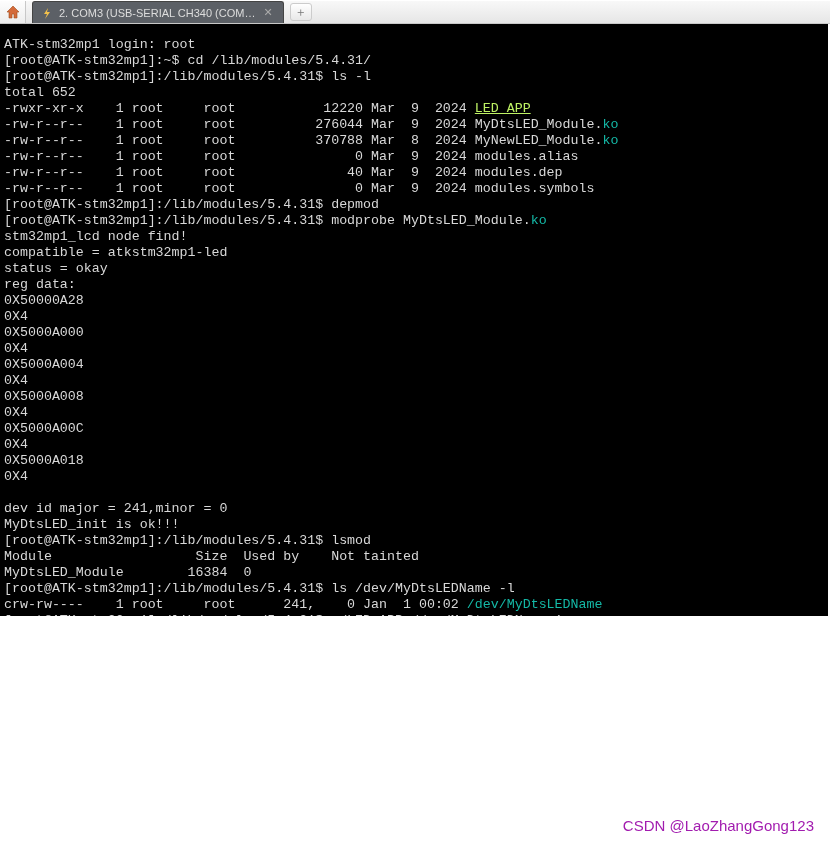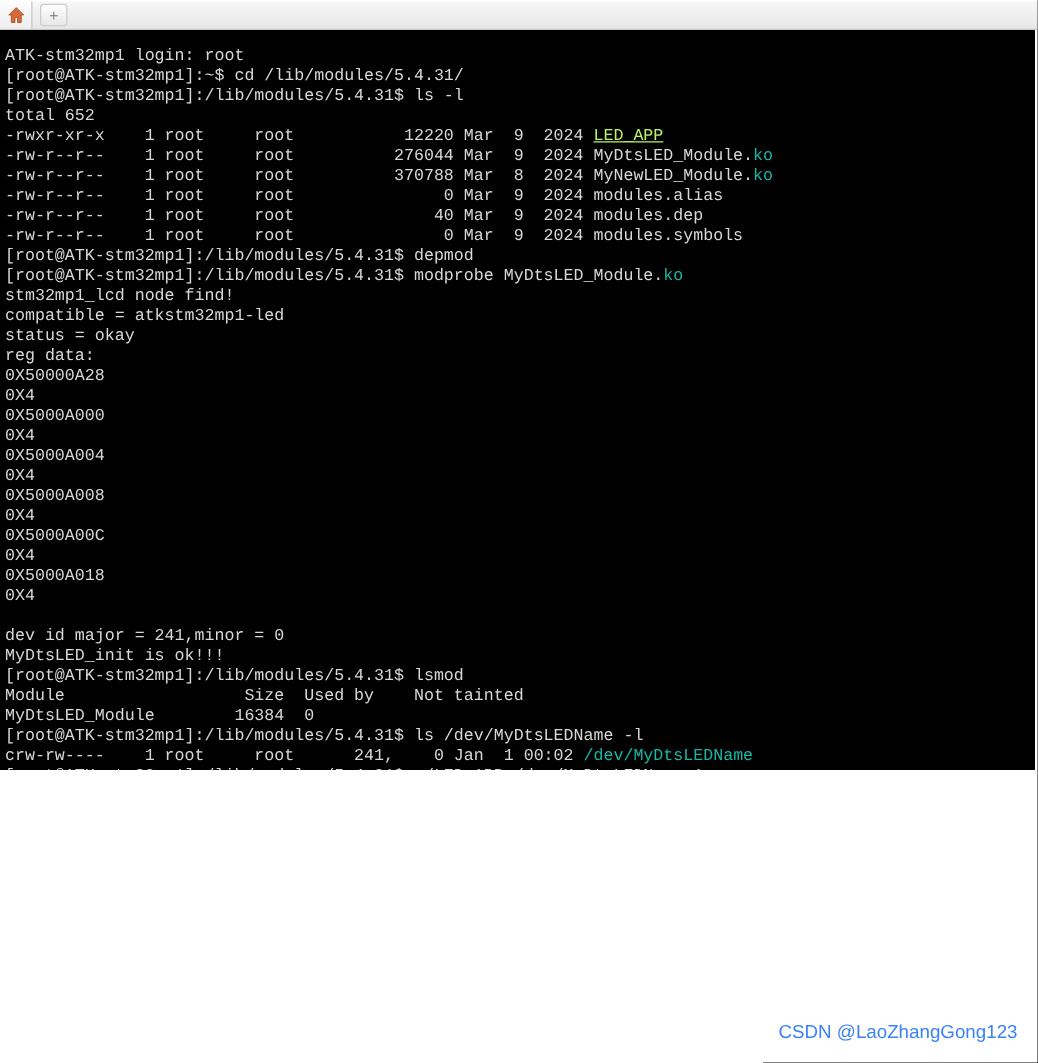--- a/index.html
+++ b/index.html
@@ -5,30 +5,37 @@
   * { margin:0; padding:0; box-sizing:border-box; }
   body { width:830px; height:850px; background:#fff; font-family:Arial,sans-serif; overflow:hidden; }
   .titlebar { height:24px; background:linear-gradient(#f8f8f8,#e6e6e6); border-top:1px solid #fff; border-bottom:1px solid #c8c8c8; display:flex; align-items:center; }
   .home-btn { width:26px; height:22px; display:flex; align-items:center; justify-content:center; border-right:1px solid #c8c8c8; background:linear-gradient(#fdfdfd,#eee); }
   .tab { height:22px; margin-left:6px; display:flex; align-items:center; padding:0 8px; background:#5c6066; color:#ddd; font-size:11px; border:1px solid #444; border-bottom:none; border-radius:3px 3px 0 0; gap:6px; }
   .tab .x { color:#aaa; font-size:11px; padding:0 2px; }
   .newtab { width:22px; height:18px; margin-left:6px; display:flex; align-items:center; justify-content:center; background:linear-gradient(#fff,#e8e8e8); border:1px solid #ccc; border-radius:3px; color:#777; font-size:12px; }
   .term { background:#000; color:#d8d8d8; width:828px; height:592px; font-family:"Consolas","Courier New",monospace; font-size:13.3px; line-height:16px; padding:13px 4px; white-space:pre; overflow:hidden; letter-spacing:0; }
   .green{color:#bef264;text-decoration:underline;} .red{color:#14b8a6;} .mag{color:#14b8a6;}
   .cursor{display:inline-block;width:8px;height:14px;background:#bfbfbf;vertical-align:-2px;}
-  .watermark{position:absolute;right:16px;bottom:16px;color:#3b82f6;font-size:15px;font-family:Arial,sans-serif;pointer-events:none;}
+  .watermark{position:absolute;right:16px;bottom:16px;color:#a21caf;font-size:15px;font-family:Arial,sans-serif;pointer-events:none;}
 </style>
 </head>
 <body>
 
 <div class="titlebar">
   <div class="home-btn">
     <svg width="16" height="16">
         <path d="M8 2 L14 8 L12 8 L12 14 L9 14 L9 10 L7 10 L7 14 L4 14 L4 8 L2 8 Z" fill="#d46a3a" stroke="#a04a1a" stroke-width="0.6"></path>
       </svg>
+  </div>
+  <div class="tab">
+    <svg width="12" height="12">
+        <path d="M7 1 L3 7 L6 7 L4 12 L9 5 L6 5 Z" fill="#f3c14b"></path>
+      </svg>
+    <span>2. COM3 (USB-SERIAL CH340 (COM…</span>
+    <span class="x">✕</span>
   </div>
   <div class="newtab">
     <span>＋</span>
   </div>
 </div>
 
 <div class="term" id="term">ATK-stm32mp1 login: root
 [root@ATK-stm32mp1]:~$ cd /lib/modules/5.4.31/
 [root@ATK-stm32mp1]:/lib/modules/5.4.31$ ls -l
 total 652

